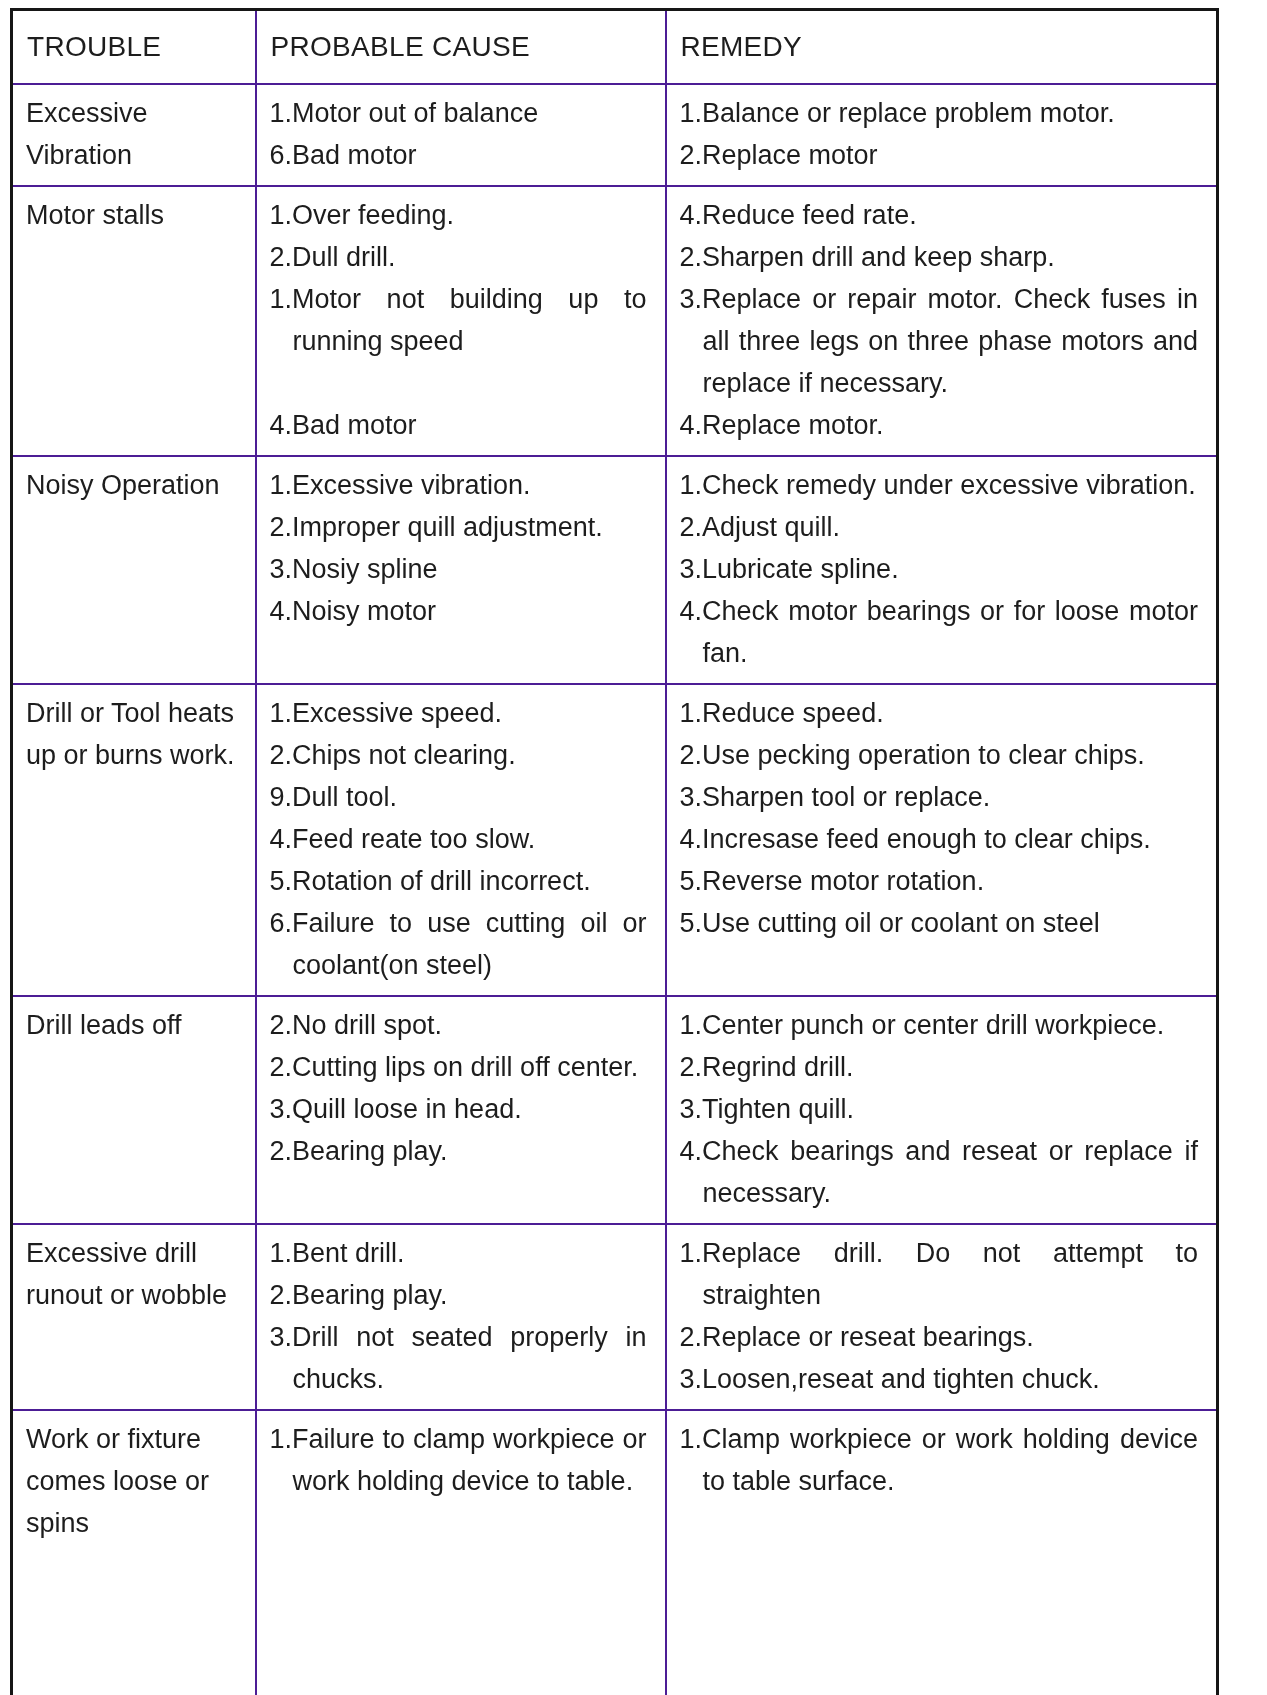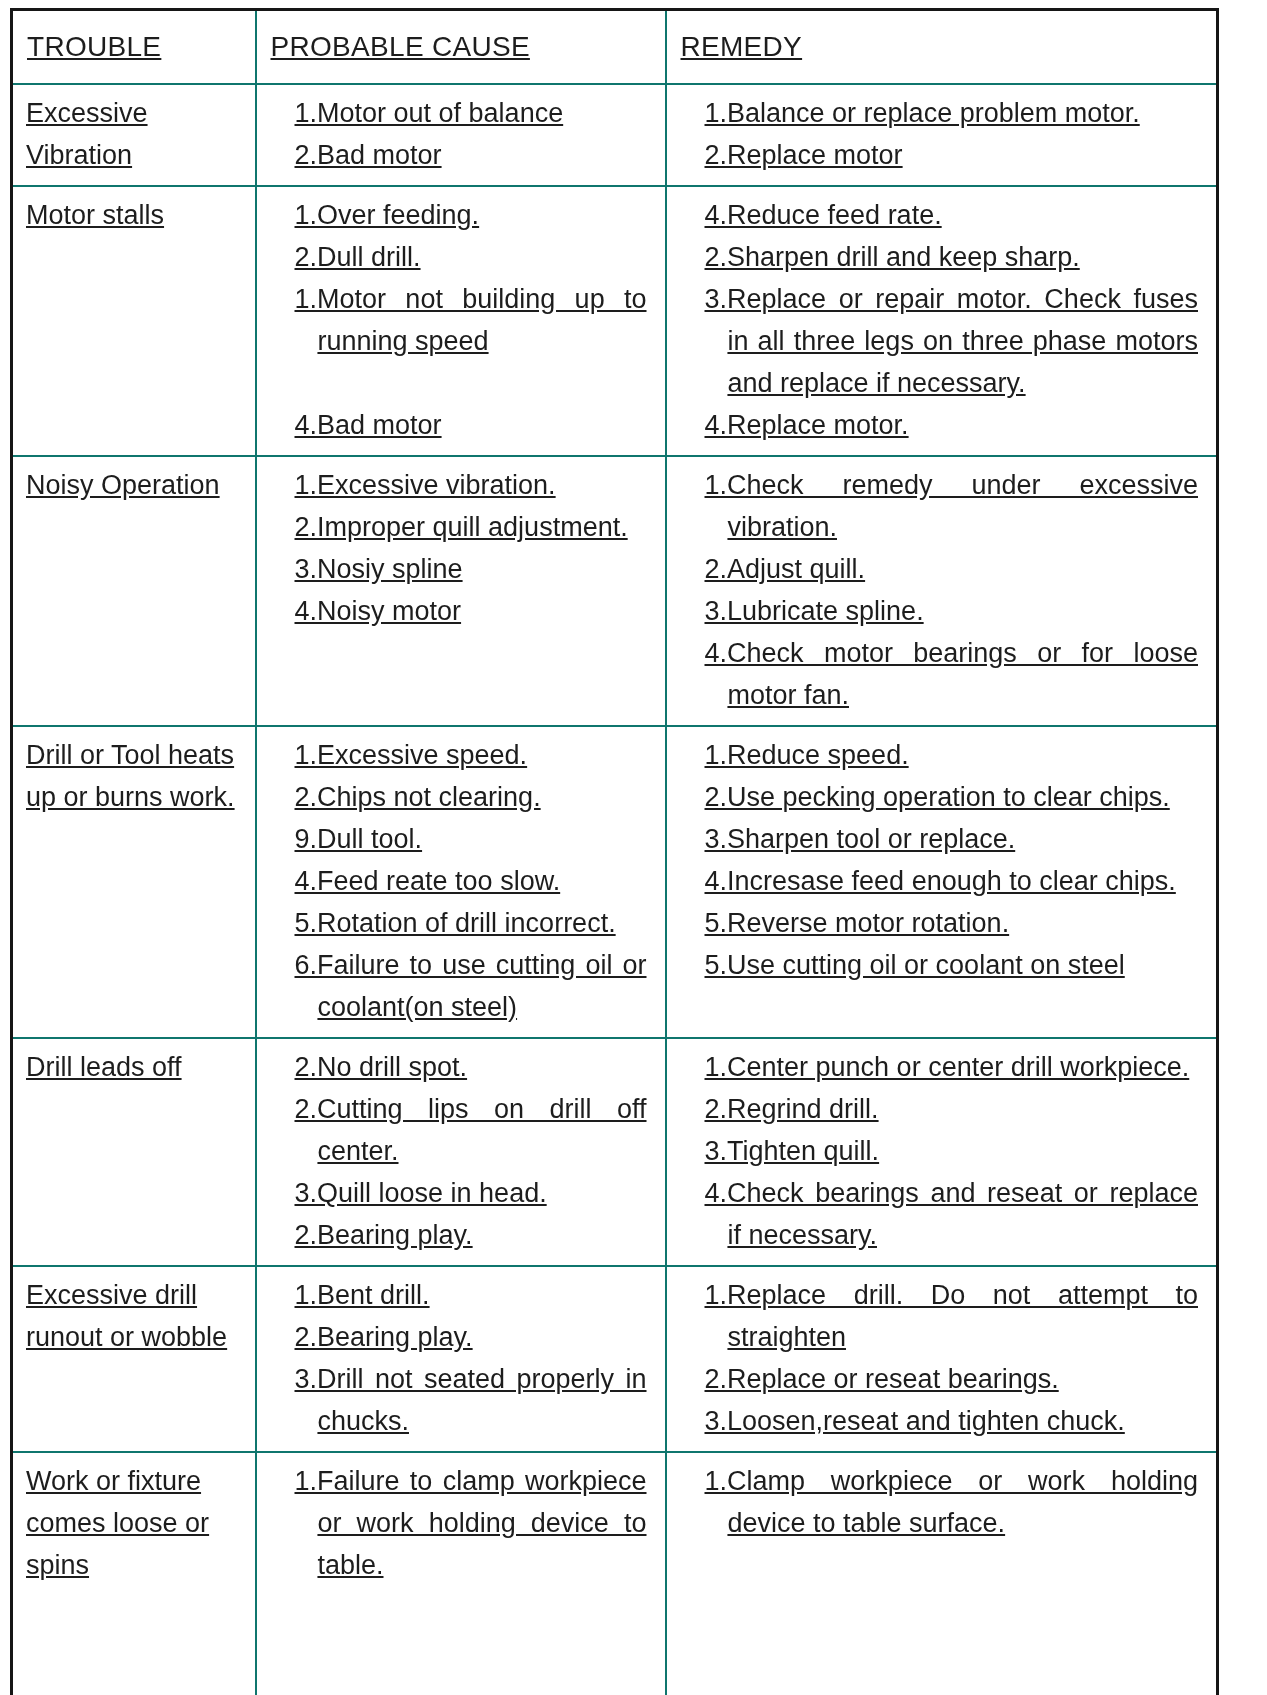--- a/index.html
+++ b/index.html
@@ -18,24 +18,23 @@
   }
   table.ts {
     border-collapse: collapse;
     table-layout: fixed;
     border: 3px solid #161616;
   }
   col.c-trouble { width: 244px; }
   col.c-cause   { width: 410px; }
   col.c-remedy  { width: 552px; }
   th, td {
-    border: 2px solid #0f766e;
+    border: 2px solid #4c1d95;
     vertical-align: top;
     box-sizing: border-box;
-    text-decoration: underline;
   }
   th {
     height: 74px;
     vertical-align: middle;
     text-align: left;
     font-size: 28px;
     font-weight: 400;
     letter-spacing: 0.3px;
     padding: 0 10px 0 14px;
     white-space: nowrap;
@@ -45,21 +44,20 @@
     line-height: 42px;
     padding: 7px 18px 9px 13px;
   }
   td.trouble-cell {
     line-height: 42px;
   }
   .item {
     padding-left: 0.85em;
     text-indent: -0.85em;
     text-align: justify;
-    margin-left: 25px;
   }
   .item:empty {
     height: 42px;
   }
   tbody tr:last-child td {
     padding-bottom: 160px;
   }
 </style>
 </head>
 <body>
@@ -76,21 +74,21 @@
         <th>TROUBLE</th>
         <th>PROBABLE CAUSE</th>
         <th>REMEDY</th>
       </tr>
     </thead>
     <tbody id="table-body">
         <tr>
           <td class="trouble-cell">Excessive Vibration</td>
           <td class="cause-cell">
             <div class="item">1.Motor out of balance</div>
-            <div class="item">2.Bad motor</div>
+            <div class="item">6.Bad motor</div>
           </td>
           <td class="remedy-cell">
             <div class="item">1.Balance or replace problem motor.</div>
             <div class="item">2.Replace motor</div>
           </td>
         </tr>
         <tr>
           <td class="trouble-cell">Motor stalls</td>
           <td class="cause-cell">
             <div class="item">1.Over feeding.</div>

